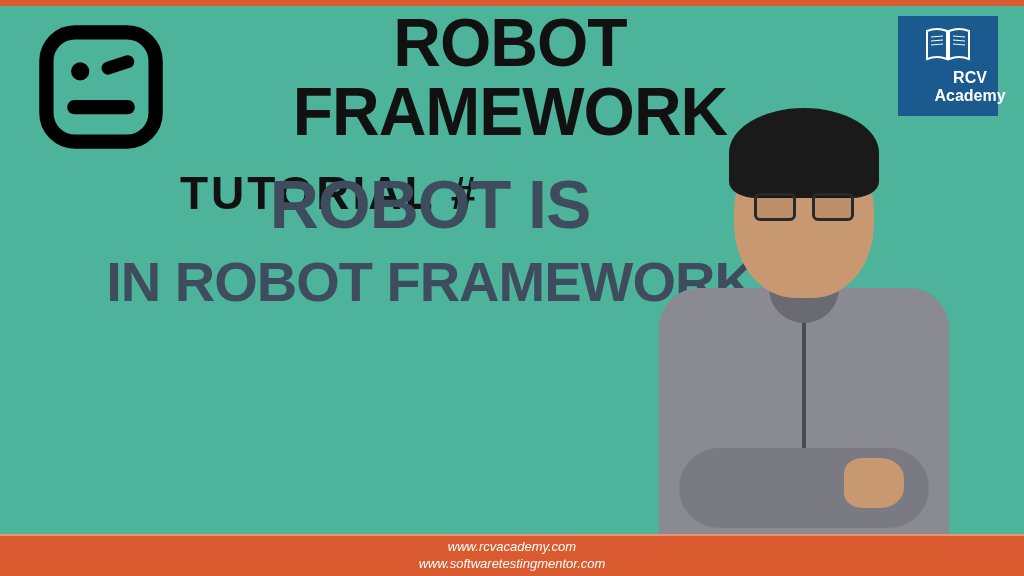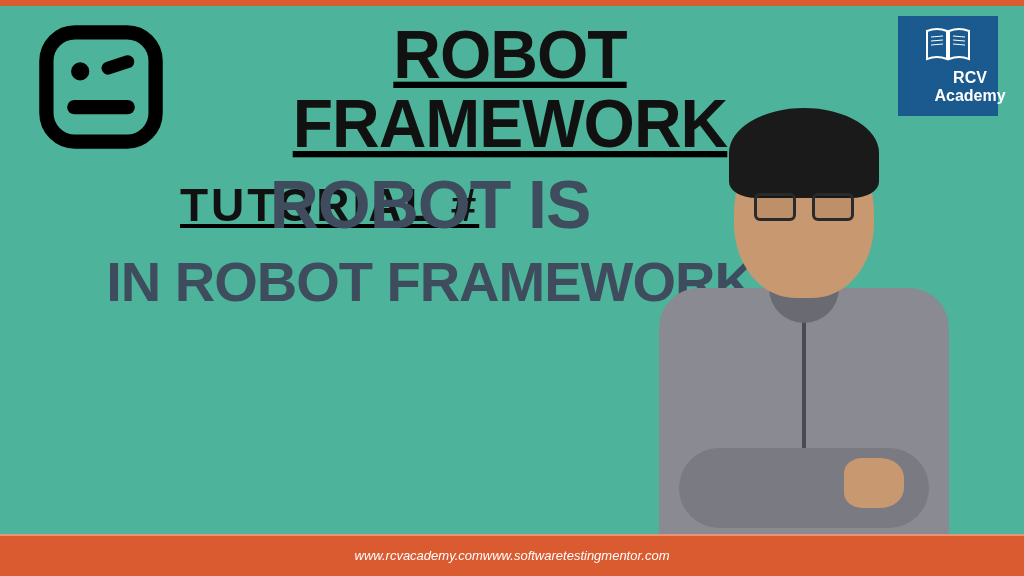--- a/index.html
+++ b/index.html
@@ -19,25 +19,24 @@
   }
   .robot-icon {
     position: absolute;
     top: 22px;
     left: 36px;
     width: 130px;
     height: 130px;
   }
   .title-block {
     position: absolute;
-    top: 22px;
+    top: 10px;
     left: 180px;
     width: 660px;
     text-align: center;
-    text-decoration: underline;
   }
   .main-title {
     font-size: 66px;
     font-weight: 900;
     color: #111;
     letter-spacing: -1px;
     line-height: 1;
     font-family: 'Arial Black', sans-serif;
     transform: scaleY(1.05);
   }
@@ -217,21 +216,21 @@
     border-radius: 30% 40% 40% 30%;
   }
   .footer-bar {
     position: absolute;
     bottom: 0;
     left: 0;
     right: 0;
     height: 42px;
     background: #d95b2f;
     display: flex;
-    flex-direction: row;
+    flex-direction: column;
     align-items: center;
     justify-content: center;
     color: #fff;
     font-family: Arial, sans-serif;
     font-style: italic;
     font-size: 13px;
     line-height: 1.3;
     border-top: 2px solid rgba(255,255,255,0.35);
   }
 </style>

